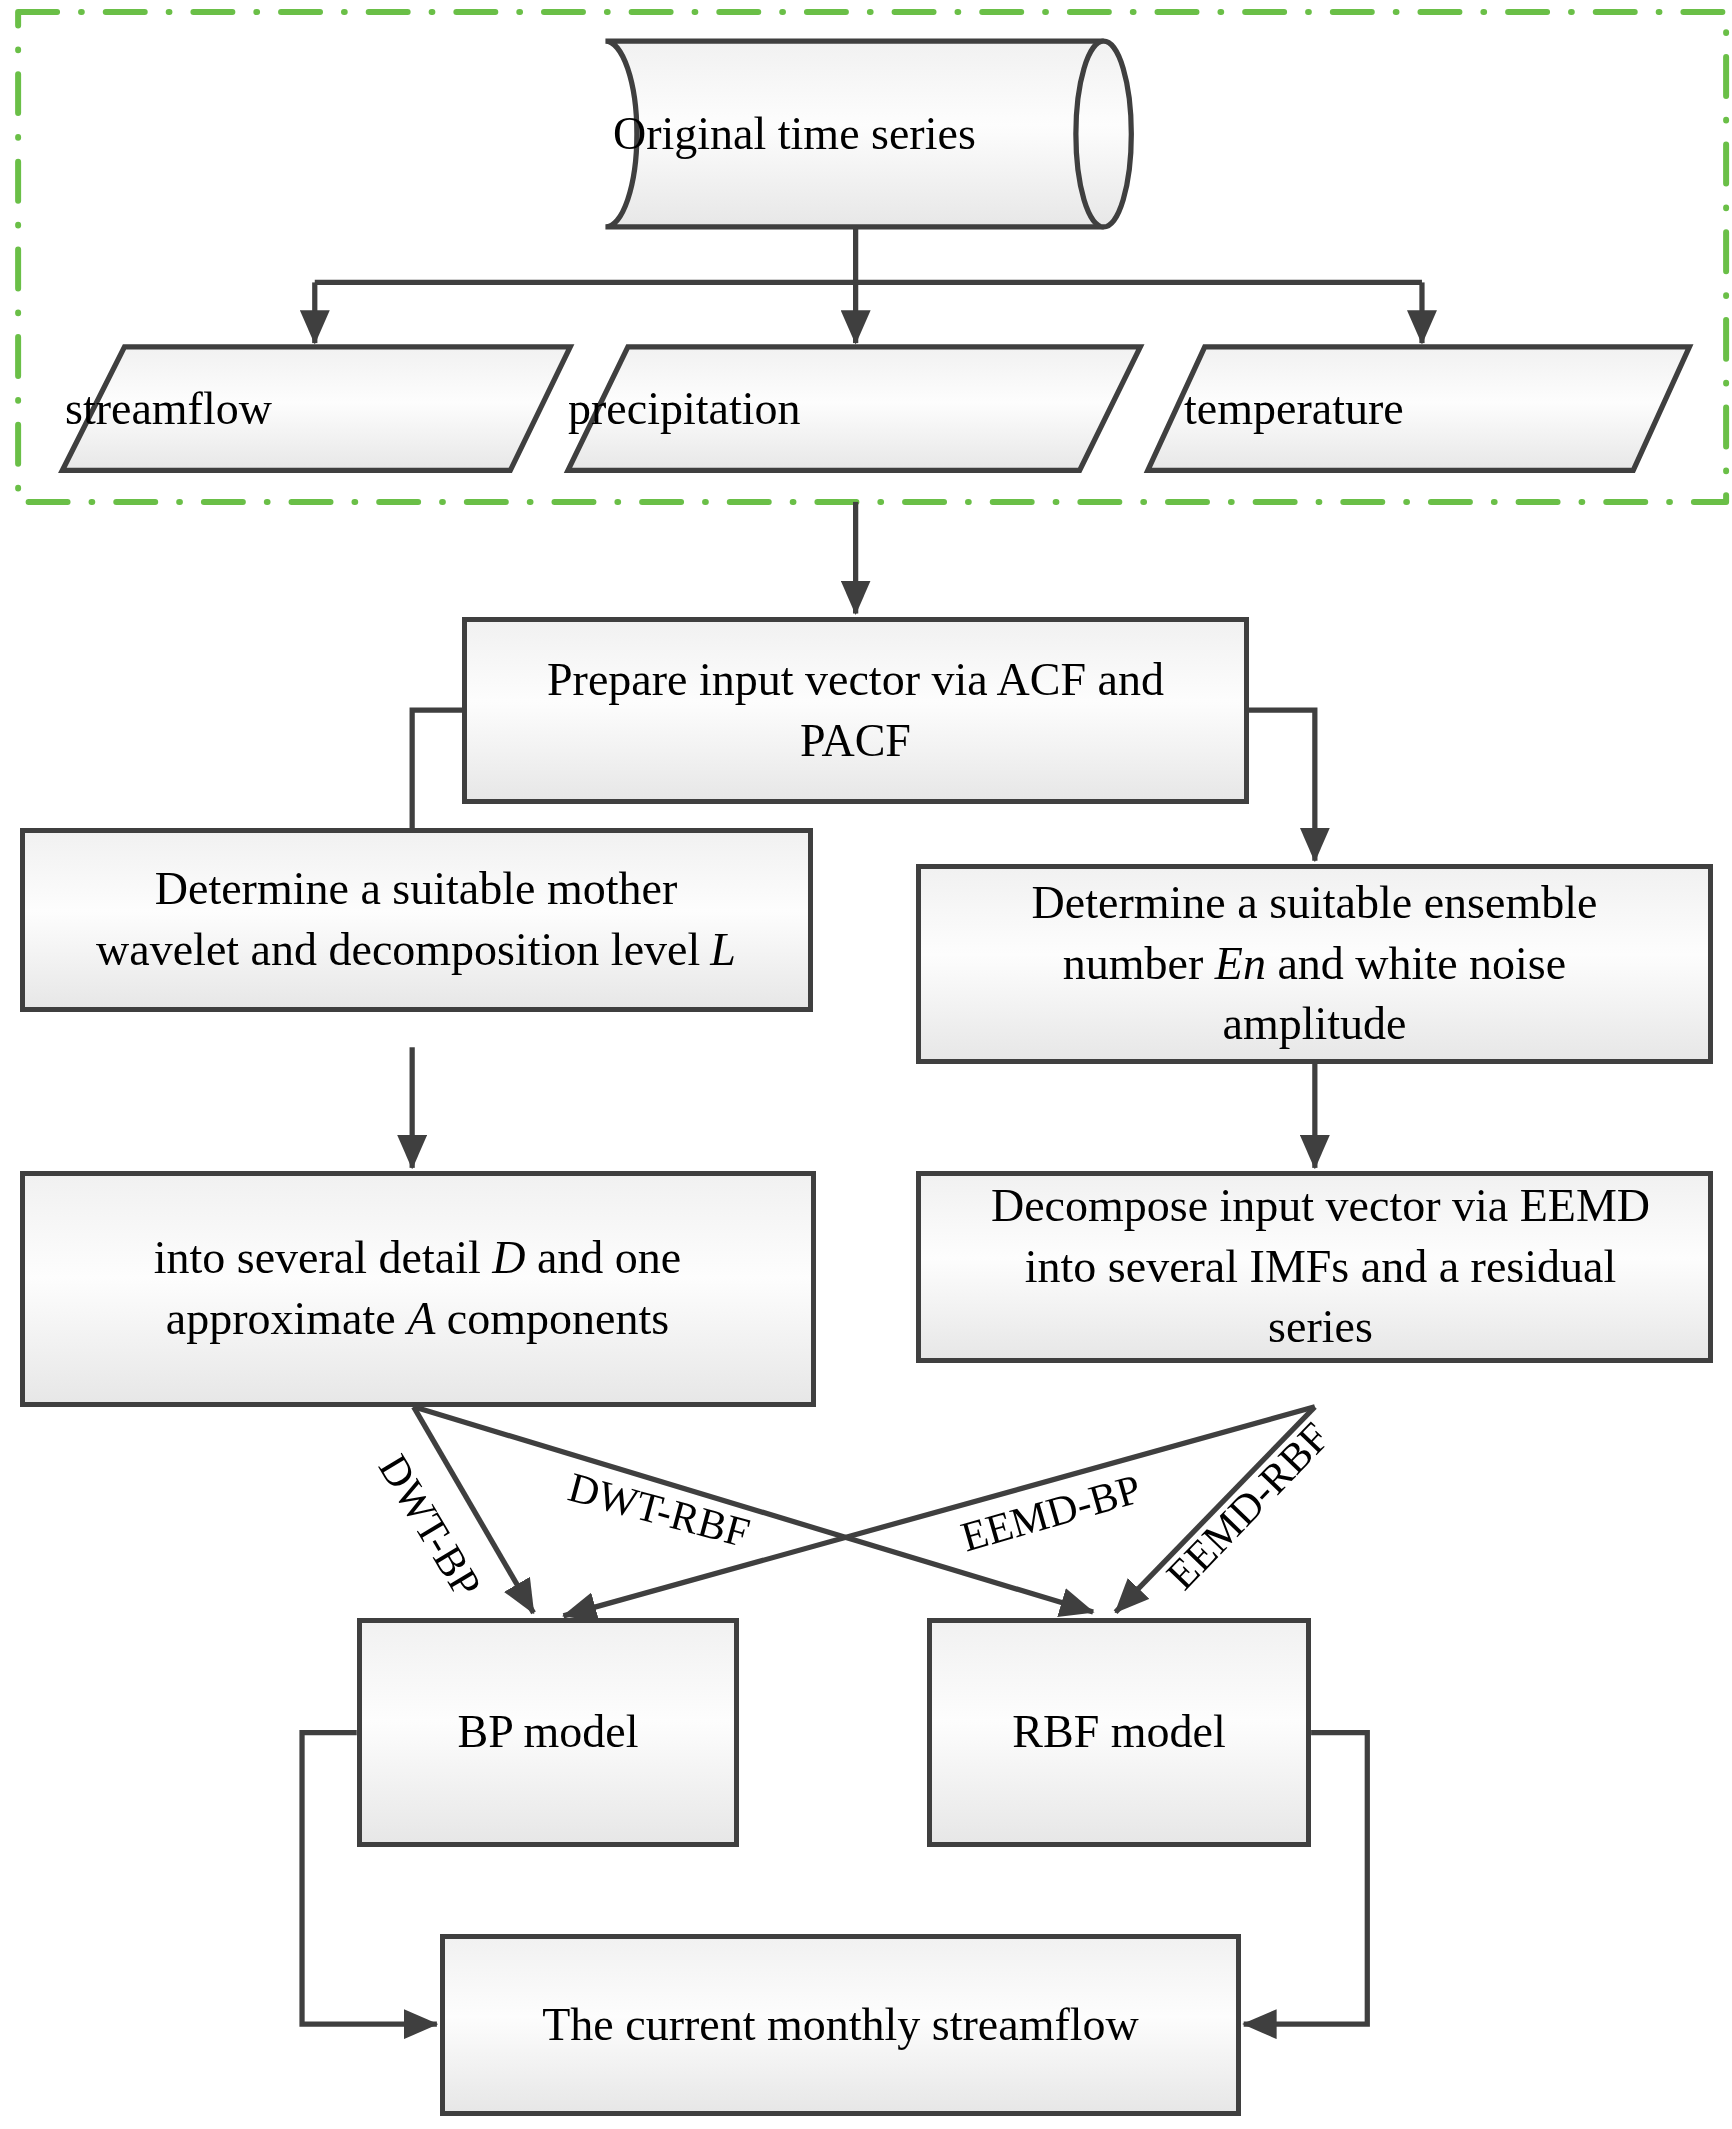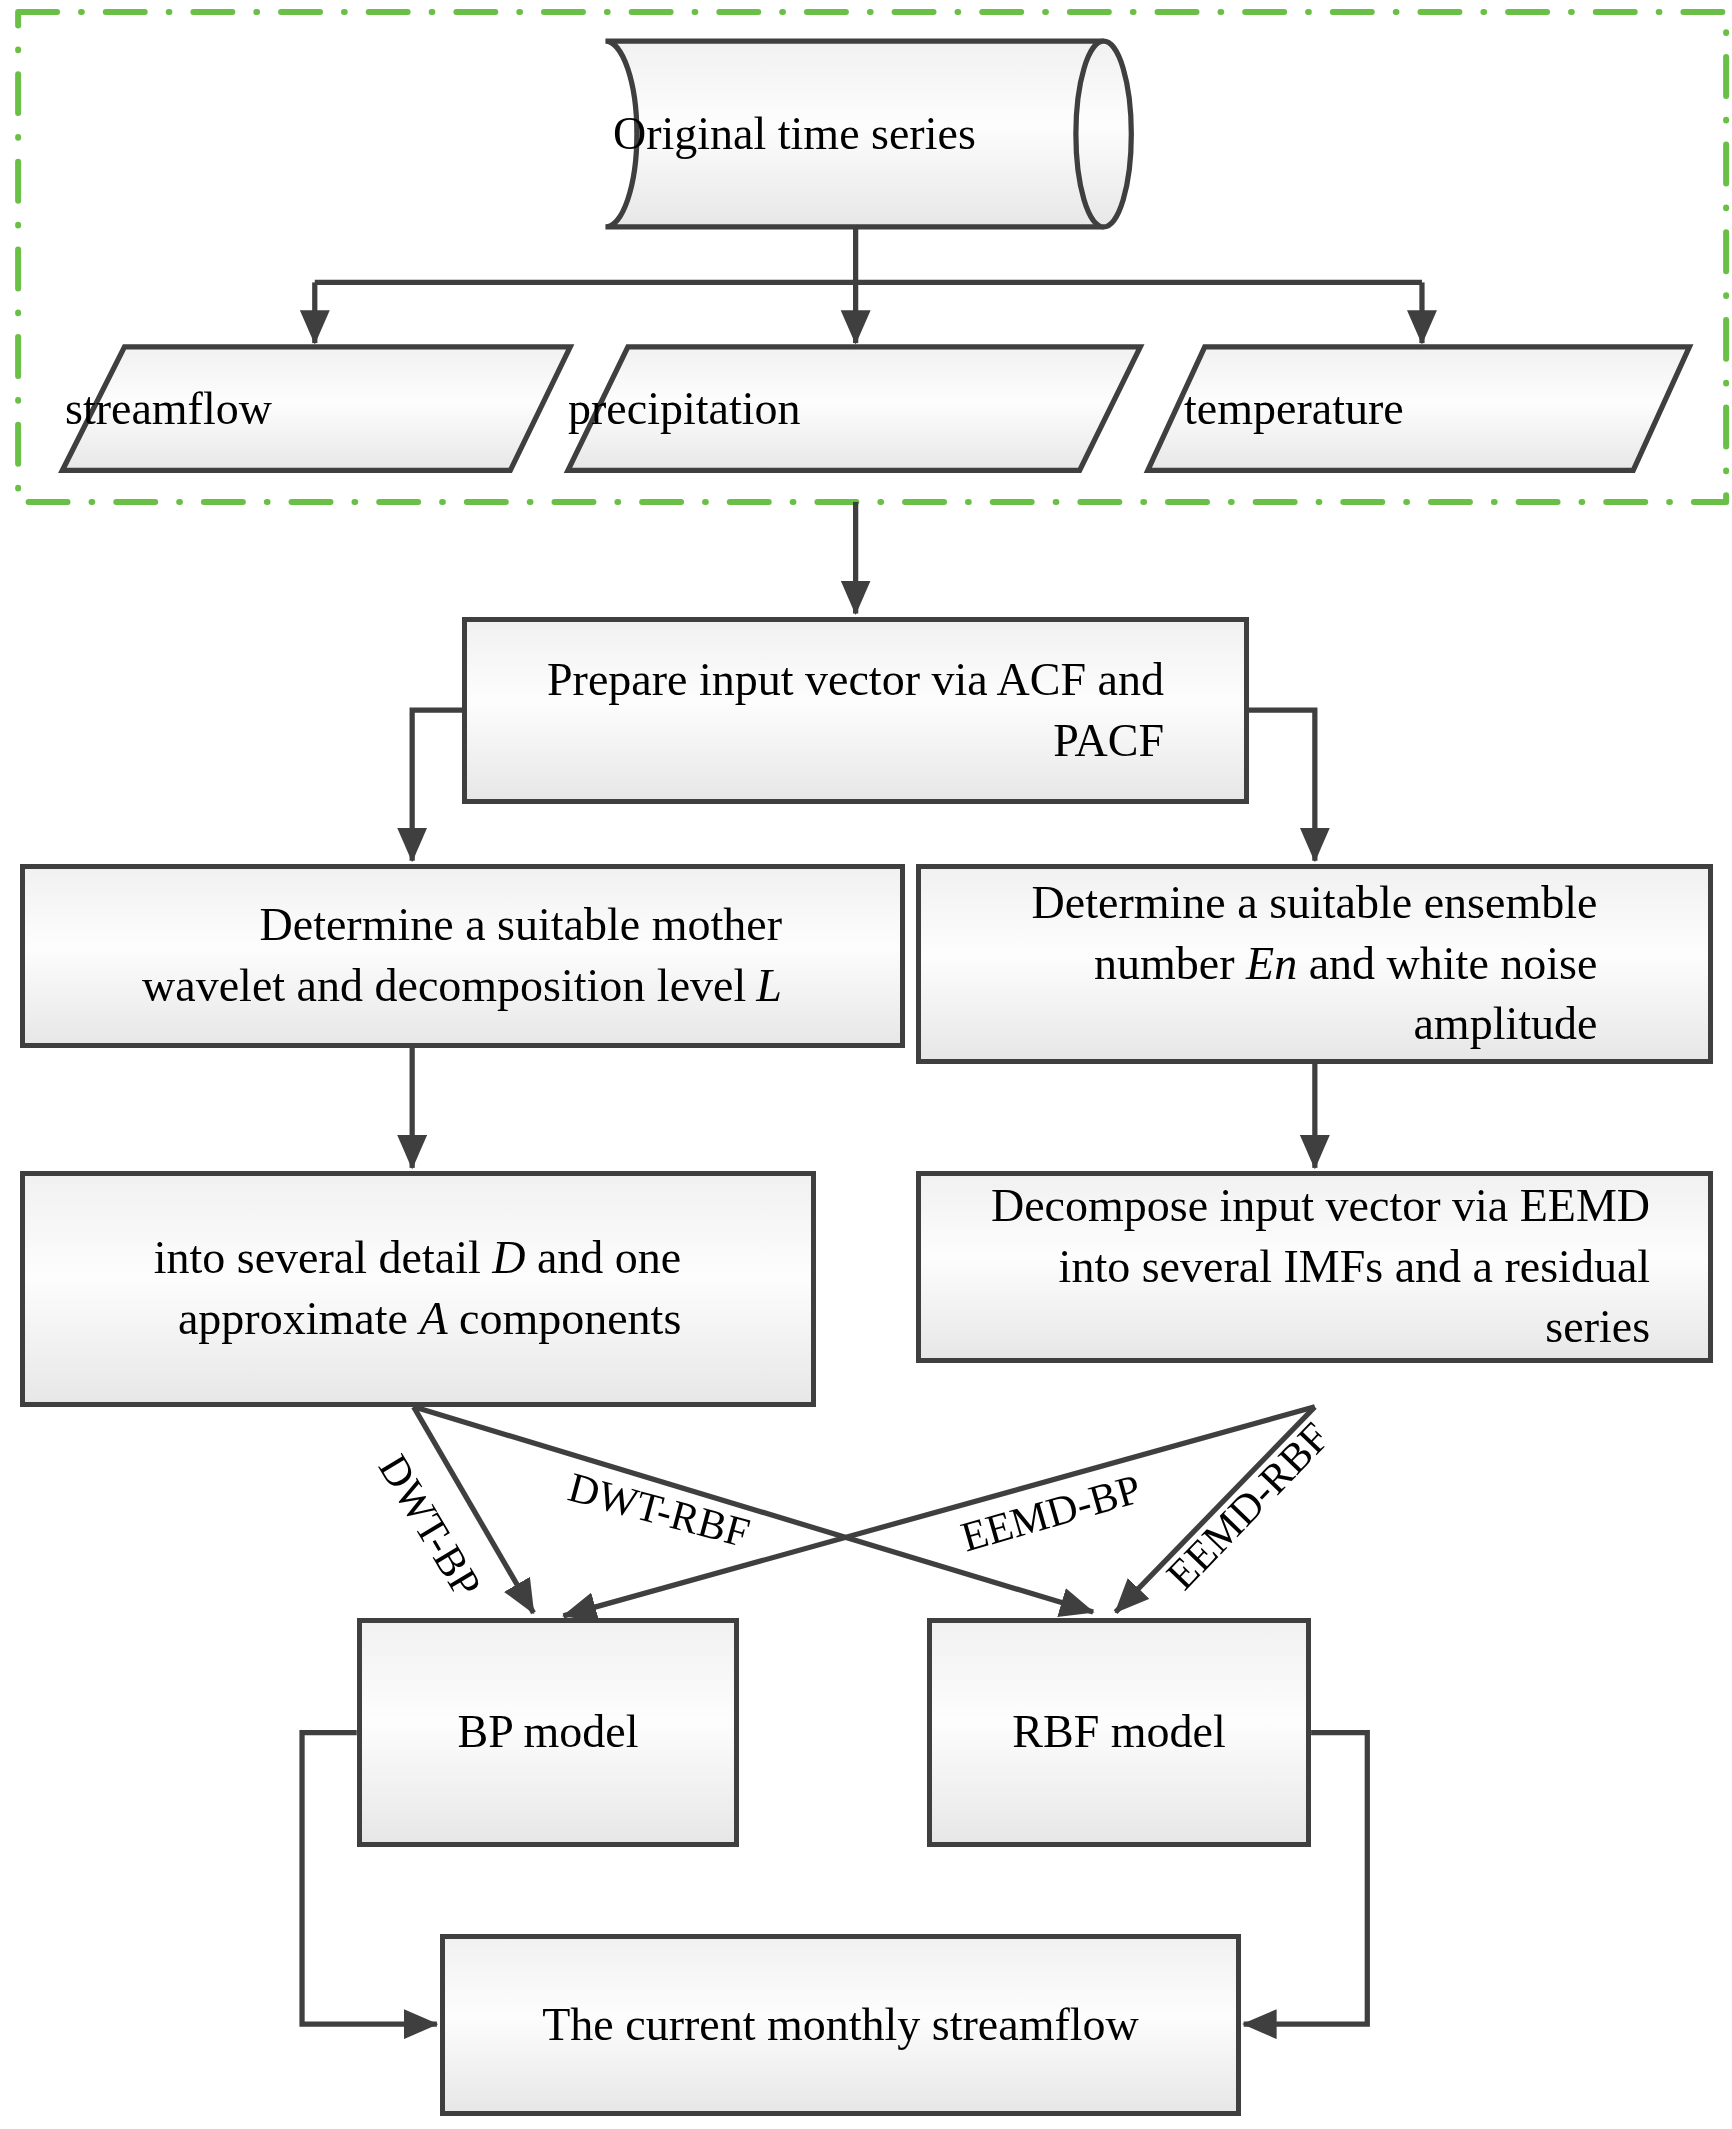--- a/index.html
+++ b/index.html
@@ -18,21 +18,21 @@
     text-align:center;
     font-size:46px;line-height:1.32;
     white-space:nowrap;
   }
   .box{
     position:absolute;
     box-sizing:border-box;
     border:5.2px solid #3f3f3f;
     background:linear-gradient(180deg,#f1f1f1 0%,#fdfdfd 45%,#e7e7e7 100%);
     display:flex;align-items:center;justify-content:center;
-    text-align:right;
+    text-align:center;
     font-size:46px;line-height:1.32;
     white-space:nowrap;
   }
   .em{font-style:italic;}
   .sp{margin-left:0.22em;}
   .edge-label{
     position:absolute;
     font-size:42px;
     white-space:nowrap;
     transform-origin:center center;
@@ -100,21 +100,21 @@
     <span>temperature</span>
   </div>
 
   <div class="box" style="left:462px;top:617px;width:787px;height:187px;">
     <div class="lines">
       <div>Prepare input vector via ACF and</div>
       <div>PACF</div>
     </div>
   </div>
 
-  <div class="box" style="left:19.5px;top:864px;width:885px;height:184px;">
+  <div class="box" style="left:19.5px;top:828px;width:793px;height:184px;">
     <div class="lines">
       <div>Determine a suitable mother</div>
       <div>
         <span>wavelet and decomposition level</span><span class="em sp">L</span>
       </div>
     </div>
   </div>
 
   <div class="box" style="left:916px;top:864px;width:797px;height:200px;">
     <div class="lines">

